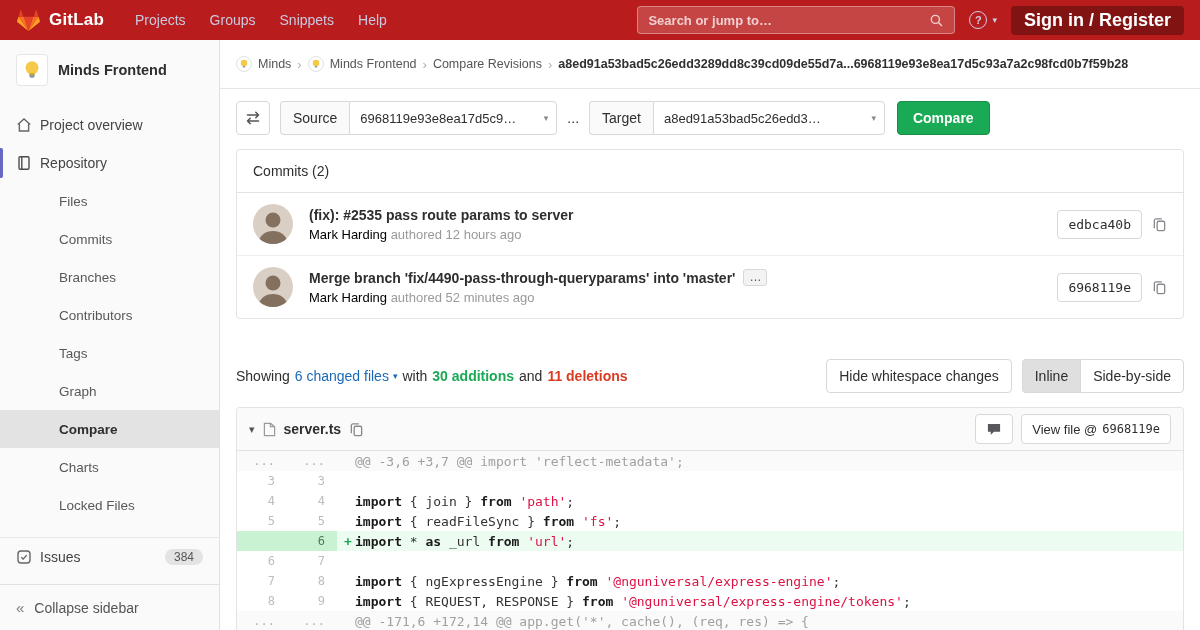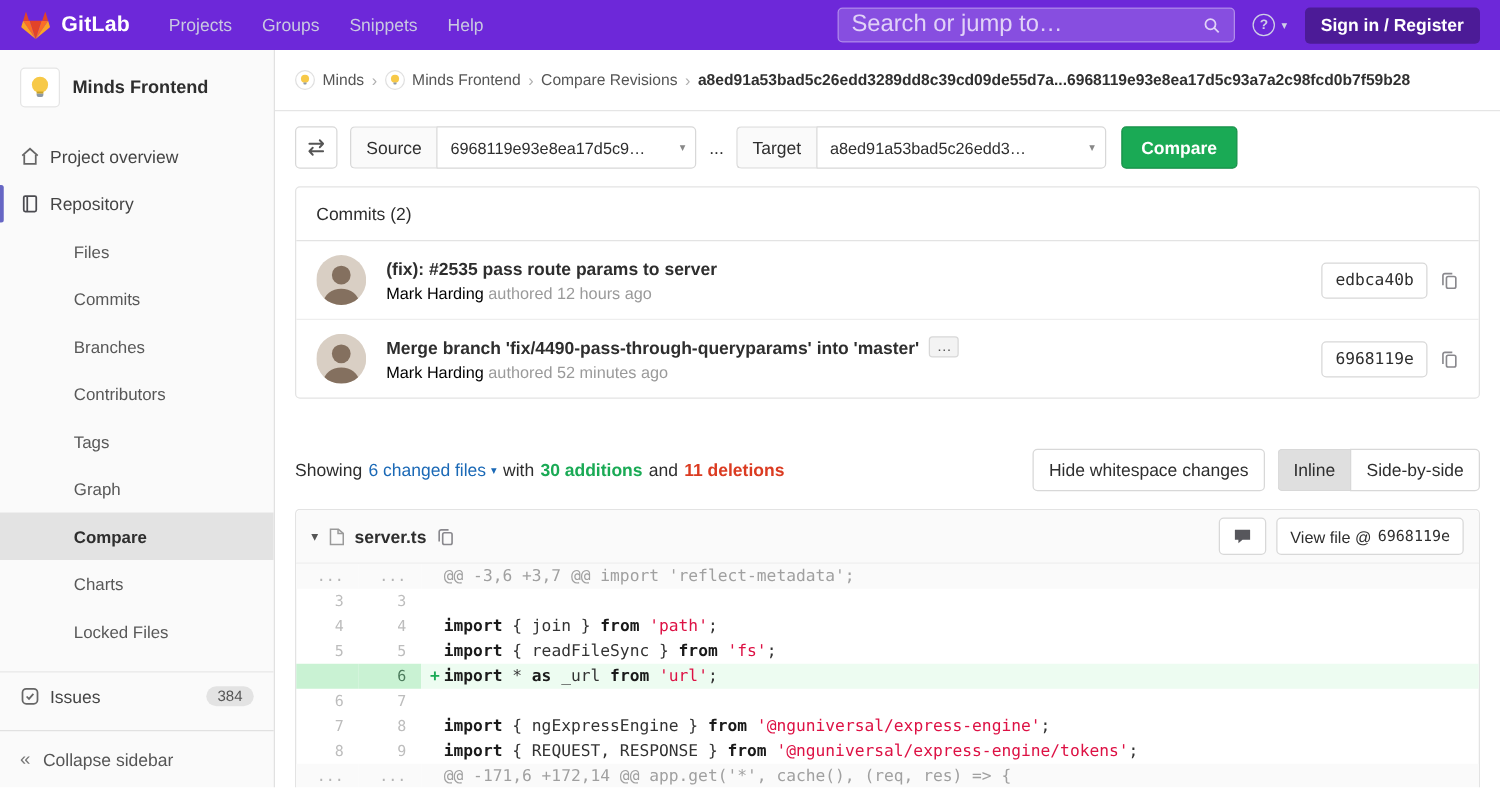--- a/index.html
+++ b/index.html
@@ -1,33 +1,33 @@
 <!DOCTYPE html>
 <html><head>
 <meta charset="utf-8">
 <style>
   * { margin:0; padding:0; box-sizing:border-box; }
   html,body { width:1200px; height:630px; overflow:hidden; }
   body { font-family:"Liberation Sans","DejaVu Sans",sans-serif; font-size:14px; color:#2e2e2e; background:#fff; }
   .app { display:flex; flex-direction:column; width:1200px; height:630px; }
 
   
-  .navbar { height:40px; min-height:40px; background:#6d28d9; display:flex; align-items:center; padding:0 16px; color:#d2d2e8; }
+  .navbar { height:40px; min-height:40px; background:#b91c1c; display:flex; align-items:center; padding:0 16px; color:#d2d2e8; }
   .brand { display:flex; align-items:center; gap:8px; margin-right:20px; cursor:pointer; text-decoration:none; }
   .brand-text { color:#fff; font-size:17px; font-weight:bold; letter-spacing:.2px; }
   .nav-menu { display:flex; align-items:center; gap:2px; }
   .nav-item { color:#c9c9e1; font-size:14px; padding:6px 11px; border-radius:4px; cursor:pointer; text-decoration:none; }
   .nav-right { margin-left:auto; display:flex; align-items:center; gap:14px; }
   .search-box { width:318px; height:28px; background:rgba(255,255,255,0.18); border:1px solid rgba(255,255,255,0.35); border-radius:4px; display:flex; align-items:center; padding:0 10px; }
-  .search-box input { flex:1; background:transparent; border:none; outline:none; color:#fff; font-size:19px; font-family:inherit; }
+  .search-box input { flex:1; background:transparent; border:none; outline:none; color:#fff; font-size:13px; font-family:inherit;font-weight:bold; }
   .search-box input::placeholder { color:rgba(255,255,255,0.75); }
   .help-dd { display:flex; align-items:center; gap:5px; cursor:pointer; }
   .q-circle { width:18px; height:18px; border:1.5px solid #cfcfe6; border-radius:50%; display:flex; align-items:center; justify-content:center; font-size:11px; font-weight:bold; color:#cfcfe6; }
   .nav-caret { font-size:9px; color:#cfcfe6; }
-  .signin { height:29px; padding:0 13px; background:rgba(0,0,0,0.30); border:none; border-radius:4px; color:#fff; font-size:14px; font-weight:bold; font-family:inherit; cursor:pointer; }
+  .signin { height:29px; padding:0 13px; background:rgba(0,0,0,0.30); border:none; border-radius:4px; color:#fff; font-size:18px; font-weight:bold; font-family:inherit; cursor:pointer; }
 
   
   .body-row { flex:1; display:flex; min-height:0; }
 
   
   .sidebar { width:220px; min-width:220px; background:#fafafa; border-right:1px solid #e1e1e1; display:flex; flex-direction:column; }
   .project-head { display:flex; align-items:center; gap:10px; padding:14px 16px 12px; }
   .proj-avatar { width:32px; height:32px; border-radius:4px; border:1px solid #e5e5e5; background:#fff; display:flex; align-items:center; justify-content:center; overflow:hidden; flex:none; }
   .proj-name { font-weight:bold; font-size:14.5px; color:#2e2e2e; }
   .side-nav { flex:1; padding-top:8px; overflow:hidden; }

